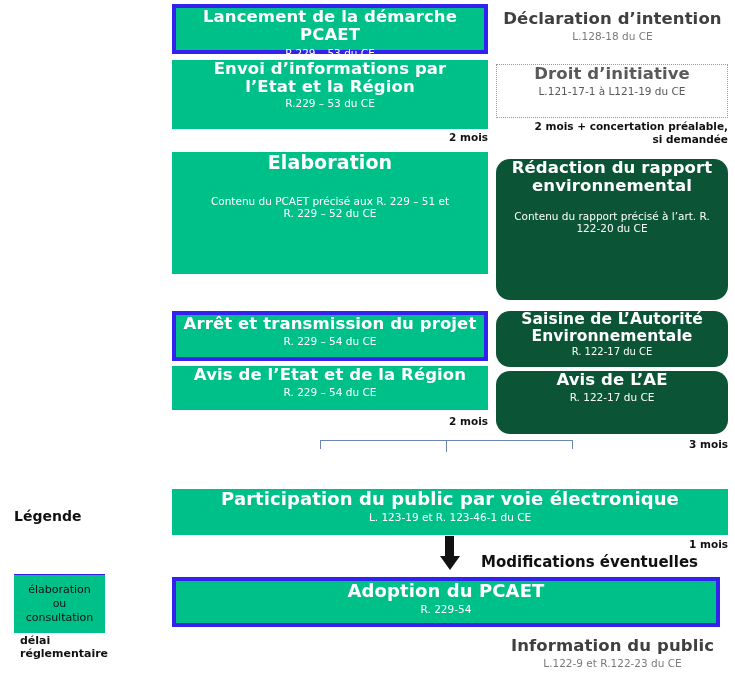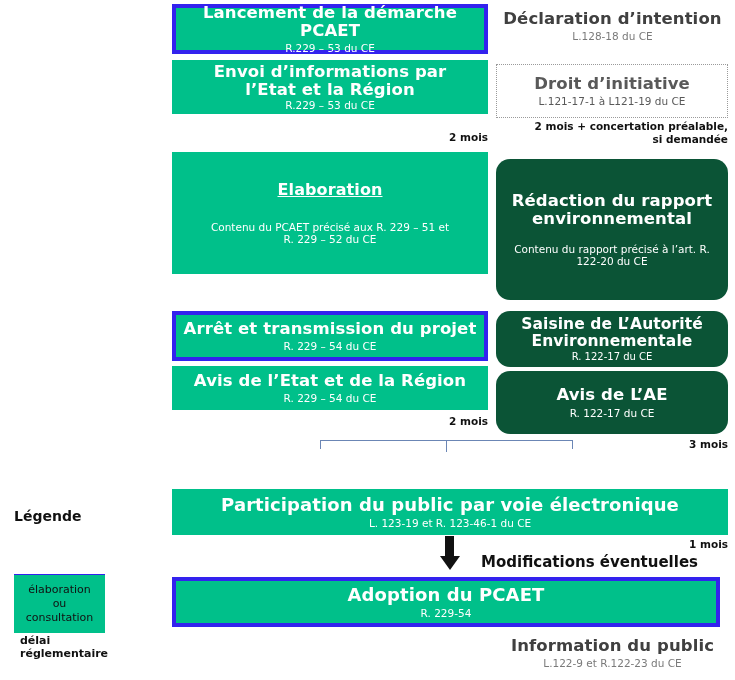--- a/index.html
+++ b/index.html
@@ -18,21 +18,21 @@
     position: absolute;
     left: 0; top: 0;
     width: 735px; height: 680px;
   }
   .box {
     position: absolute;
     box-sizing: border-box;
     display: flex;
     flex-direction: column;
     align-items: center;
-    justify-content: center;
+    justify-content: flex-start;
     text-align: center;
     color: #ffffff;
   }
   .green { background: #00c08a; }
   .darkgreen { background: #0b5436; border-radius: 14px; }
   .bordered { border: 4px solid #3322ee; }
   .dotted {
     background: #ffffff;
     border: 1px dotted #9a9a9a;
     color: #595959;
@@ -134,40 +134,40 @@
   <div class="box green bordered" style="left:172px; top:4px; width:316px; height:50px;">
     <div class="ttl t18">Lancement de la démarche PCAET</div>
     <div class="sub s11">R.229 – 53 du CE</div>
   </div>
 
   <div class="outtext" style="left:495px; top:10px; width:235px;">
     <div class="ttl t18">Déclaration d’intention</div>
     <div class="sub s11">L.128-18 du CE</div>
   </div>
 
-  <div class="box green" style="left:172px; top:60px; width:316px; height:54px;">
+  <div class="box green" style="left:172px; top:60px; width:316px; height:69px;">
     <div class="ttl t18">Envoi d’informations par</div>
     <div class="ttl t18">l’Etat et la Région</div>
     <div class="sub s11" style="margin-top:0px;">R.229 – 53 du CE</div>
   </div>
 
   <div class="box dotted" style="left:496px; top:64px; width:232px; height:54px;">
     <div class="ttl t18">Droit d’initiative</div>
     <div class="sub s11">L.121-17-1 à L121-19 du CE</div>
   </div>
 
   <div class="delai" style="left:388px; top:131px; width:100px;">2 mois</div>
 
   <div class="delai" style="left:498px; top:120px; width:230px;">
     <div>2 mois + concertation préalable,</div>
     <div>si demandée</div>
   </div>
 
   <div class="box green" style="left:172px; top:152px; width:316px; height:122px;">
-    <div class="ttl" style="font-size:16px;text-decoration:underline;">Elaboration</div>
+    <div class="ttl" style="font-size:19px;">Elaboration</div>
     <div class="sub" style="font-size:10.5px; margin-top:22px;">Contenu du PCAET précisé aux R. 229 – 51  et</div>
     <div class="sub" style="font-size:10.5px;">R. 229 – 52 du CE</div>
   </div>
 
   <div class="box darkgreen" style="left:496px; top:159px; width:232px; height:141px;">
     <div class="ttl t18">Rédaction du rapport</div>
     <div class="ttl t18">environnemental</div>
     <div class="sub" style="font-size:10.5px; margin-top:14px;">Contenu du rapport précisé  à l’art. R.</div>
     <div class="sub" style="font-size:10.5px;">122-20 du CE</div>
   </div>

